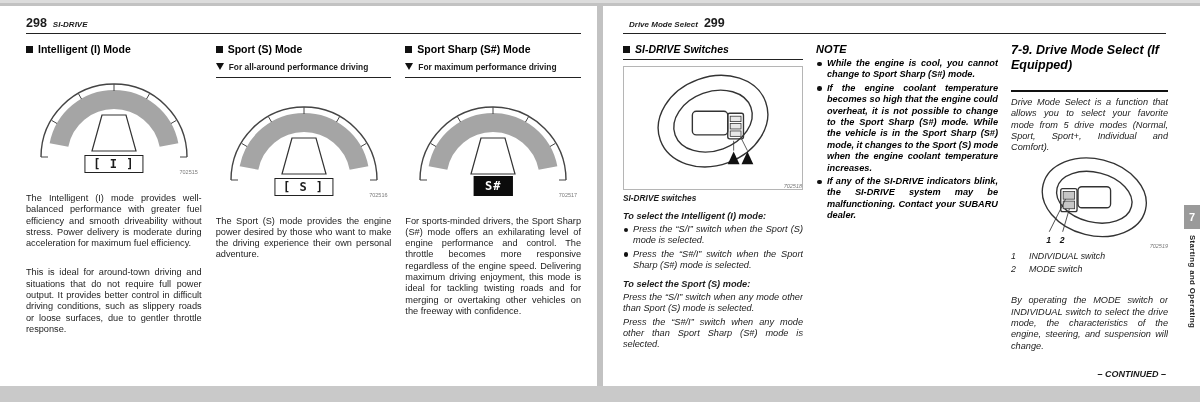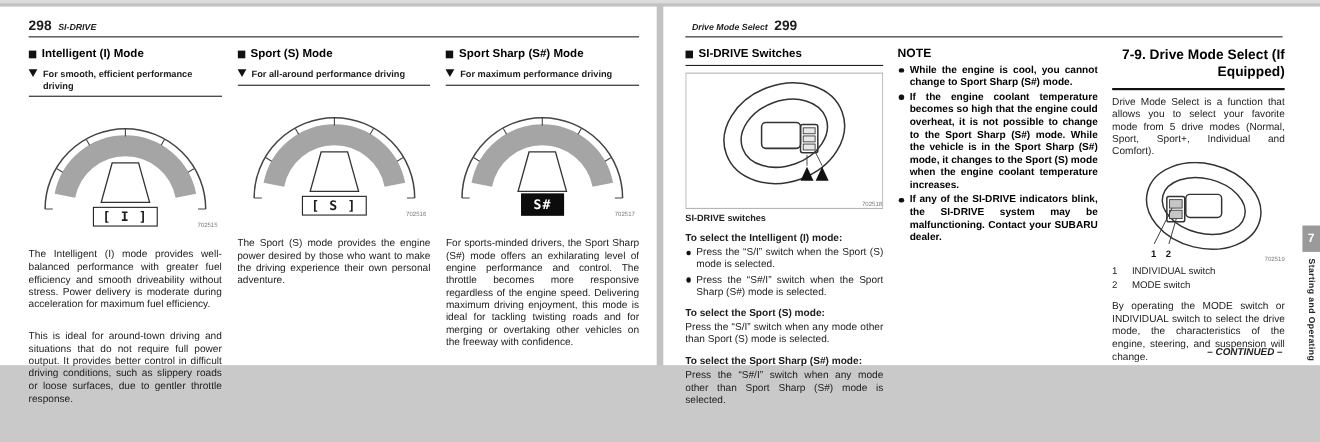--- a/index.html
+++ b/index.html
@@ -3,21 +3,21 @@
 <meta charset="utf-8">
 <style>
   * { margin:0; padding:0; box-sizing:border-box; }
   html,body { width:1200px; height:402px; }
   body {
     font-family:"Liberation Sans", sans-serif;
     background:#c9c9c9;
     color:#1c1c1c;
     overflow:hidden;
   }
-  .spread { position:relative; width:1200px; height:332px; background:#c2c2c2; border-top:3px solid #dcdcdc; }
+  .spread { position:relative; width:1200px; height:386px; background:#c2c2c2; border-top:3px solid #dcdcdc; }
   .page { position:absolute; top:3px; bottom:0; background:#ffffff; }
   .page-left  { left:0;   width:597px; padding:10px 16px 8px 26px; }
   .page-right { left:603px; width:597px; padding:10px 20px 8px 20px; }
 
   
   .hdr { display:flex; align-items:baseline; border-bottom:1.5px solid #222; padding-bottom:3px; }
   .hdr-num { font-size:12.5px; font-weight:bold; }
   .hdr-title { font-size:8px; font-weight:bold; font-style:italic; margin:0 6px; }
   .hdr-right { margin-right:14px; }
 
@@ -38,41 +38,41 @@
     font-family:"DejaVu Sans Mono", monospace; font-size:12px; font-weight:bold; letter-spacing:1px;
   }
   .mode-box.inverted { background:#0c0c0c; color:#fff; border-color:#0c0c0c; padding:2px 10px; }
   .fig-code { position:absolute; right:0; bottom:0; font-size:5.5px; color:#7a7a7a; }
 
   .body-p { font-size:9.2px; line-height:11.3px; text-align:justify; margin-top:18px; }
 
   
   .rcols { display:flex; gap:13px; margin-top:9px; height:352px; margin-right:12px; }
   .rcol1 { width:180px; } .rcol2 { width:182px; } .rcol3 { flex:1; }
-  .rcol1, .rcol2, .rcol3 { overflow:hidden; }
+  .rcol1, .rcol2, .rcol3 { overflow:hidden;font-style:italic; }
 
   .sec-title { display:flex; align-items:center; font-size:10.5px; font-weight:bold; color:#000;
                padding-bottom:4px; border-bottom:1px solid #222; }
   .figure-frame { position:relative; border:1px solid #b5b5b5; margin-top:6px; padding:3px; height:124px; }
   .figure-plain { position:relative; margin-top:4px; height:92px; }
   .fig-caption { font-size:8.3px; font-weight:bold; margin-top:3px; }
 
   .proc-head { font-size:9.2px; font-weight:bold; margin-top:8px; line-height:11px; }
   .proc-text { font-size:9.2px; line-height:11.3px; text-align:justify; margin-top:2px; }
   ul.dotlist { list-style:none; margin-top:2px; }
   ul.dotlist li { position:relative; padding-left:10px; font-size:9.2px; line-height:11.3px; text-align:justify; margin-top:2px; }
   ul.dotlist li::before { content:""; position:absolute; left:1px; top:3.6px; width:4.4px; height:4.4px; background:#111; border-radius:50%; }
 
   .note-title { font-size:11px; font-weight:bold; color:#000; }
   ul.notelist { list-style:none; margin-top:3px; }
   ul.notelist li { position:relative; padding-left:11px; font-size:9.2px; font-weight:bold; line-height:11.4px; text-align:justify; margin-top:2px; color:#000; }
   ul.notelist li::before { content:""; position:absolute; left:1px; top:3.6px; width:4.6px; height:4.6px; background:#111; border-radius:50%; }
 
   .chap-title { font-size:12.5px; font-weight:bold; color:#000; line-height:15px;
-                border-bottom:2px solid #111; padding-bottom:7px;text-align:right; }
+                border-bottom:2px solid #111; padding-bottom:17px; }
   .legend-row { display:flex; font-size:8.8px; line-height:12px; margin-top:1px; }
   .legend-num { width:18px; flex:0 0 auto; }
   .continued { position:absolute; right:34px; bottom:7px; font-size:9px; font-weight:bold; font-style:italic; }
 
   
   .tab7 { position:absolute; right:0; top:202px; width:16px; height:24px; background:#9a9a9a;
           display:flex; align-items:center; justify-content:center;
           font-size:11px; font-weight:bold; color:#fff; }
   .tab-label { position:absolute; right:3px; top:232px; writing-mode:vertical-rl;
                font-size:7.8px; font-weight:bold; color:#222; letter-spacing:0.4px; }
@@ -88,24 +88,20 @@
       <span class="hdr-title">SI-DRIVE</span>
     </div>
 
     <div class="cols">
 
       <section class="col">
         <h2 class="col-title">
           <span class="sq"></span>
           <span>Intelligent (I) Mode</span>
         </h2>
-        <div class="tagline">
-          <span class="tri"></span>
-          <span>For smooth, efficient performance driving</span>
-        </div>
         <div class="gauge-fig">
           <svg viewBox="0 0 168 116">
             <path d="M11,98 A73,73 0 0 1 157,98" fill="none" stroke="#444" stroke-width="1.4"></path>
             <path d="M29,86 A56,56 0 0 1 139,86" fill="none" stroke="#a5a5a5" stroke-width="19"></path>
             <path d="M11,98 L18,98 M21.8,61.5 L27,64.5 M48.5,34.8 L51.5,40 M84,25 L84,32 M119.5,34.8 L116.5,40 M146.2,61.5 L141,64.5 M157,98 L150,98" stroke="#444" stroke-width="1"></path>
             <polygon points="72,56 62,92 106,92 96,56" fill="#fff" stroke="#333" stroke-width="1.2"></polygon>
           </svg>
           <div class="mode-box">[ I ]</div>
           <div class="fig-code">702515</div>
         </div>
@@ -202,21 +198,20 @@
 
         <div class="proc-head">To select the Intelligent (I) mode:</div>
         <ul class="dotlist">
           <li>Press the “S/I” switch when the Sport (S) mode is selected.</li>
           <li>Press the “S#/I” switch when the Sport Sharp (S#) mode is selected.</li>
         </ul>
 
         <div class="proc-head">To select the Sport (S) mode:</div>
         <p class="proc-text">Press the “S/I” switch when any mode other than Sport (S) mode is selected.</p>
 
-        <div class="proc-head">To select the Sport Sharp (S#) mode:</div>
         <p class="proc-text">Press the “S#/I” switch when any mode other than Sport Sharp (S#) mode is selected.</p>
       </section>
 
       <section class="rcol2">
         <div class="note-title">NOTE</div>
         <ul class="notelist">
           <li>While the engine is cool, you cannot change to Sport Sharp (S#) mode.</li>
           <li>If the engine coolant temperature becomes so high that the engine could overheat, it is not possible to change to the Sport Sharp (S#) mode. While the vehicle is in the Sport Sharp (S#) mode, it changes to the Sport (S) mode when the engine coolant temperature increases.</li>
           <li>If any of the SI-DRIVE indicators blink, the SI-DRIVE system may be malfunctioning. Contact your SUBARU dealer.</li>
         </ul>
@@ -252,21 +247,21 @@
 
         <div class="legend-row">
           <span class="legend-num">1</span>
           <span>INDIVIDUAL switch</span>
         </div>
         <div class="legend-row">
           <span class="legend-num">2</span>
           <span>MODE switch</span>
         </div>
 
-        <p class="proc-text" style="margin-top:8px;">By operating the MODE switch or INDIVIDUAL switch to select the drive mode, the characteristics of the engine, steering, and suspension will change.</p>
+        <p class="proc-text" style="margin-top:20px;">By operating the MODE switch or INDIVIDUAL switch to select the drive mode, the characteristics of the engine, steering, and suspension will change.</p>
       </section>
     </div>
 
     <div class="continued">– CONTINUED –</div>
   </div>
 
   <div class="tab7">
     <span>7</span>
   </div>
   <div class="tab-label">Starting and Operating</div>

